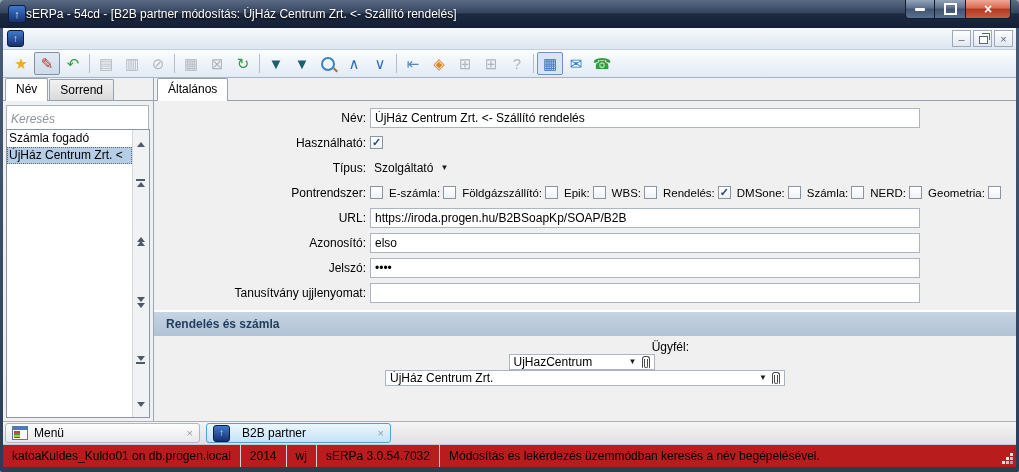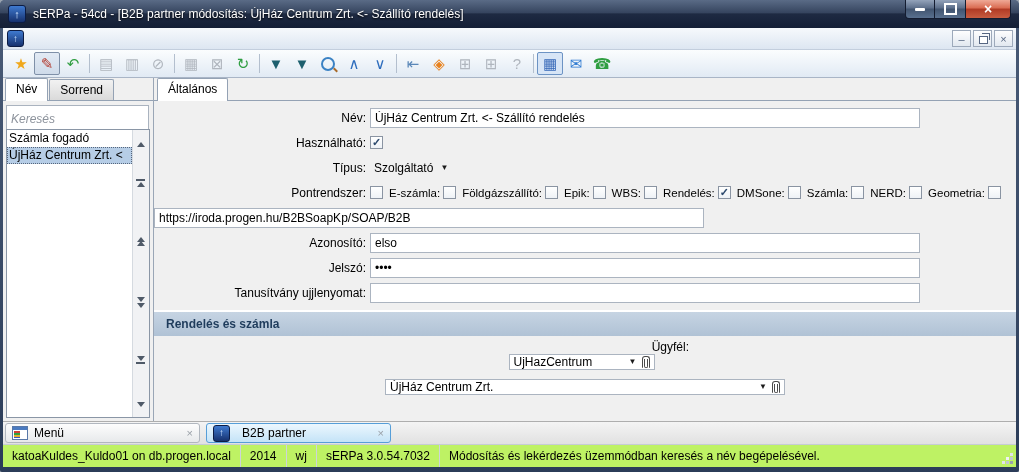--- a/index.html
+++ b/index.html
@@ -2,21 +2,21 @@
 <html><head>
 <meta charset="utf-8">
 <style>
   html,body{margin:0;padding:0;background:#9aa4b0;font-family:"Liberation Sans",sans-serif;}
   .window{position:relative;width:1019px;height:472px;background:linear-gradient(180deg,#4a5c78,#2b3c58);border-radius:5px 5px 2px 2px;overflow:hidden;font-size:12px;color:#000;}
   
   .titlebar{position:absolute;top:0;left:0;right:0;height:28px;display:flex;align-items:center;padding:0 8px;box-sizing:border-box;
     background:linear-gradient(180deg,#5a6b86 0%,#36455f 45%,#1e2a42 50%,#141f36 100%);color:#fff;}
   .logo-icon{width:16px;height:16px;border-radius:3px;background:linear-gradient(#3f7ad0,#16316e);border:1px solid #0c1c44;
     display:flex;align-items:center;justify-content:center;color:#cfe4ff;font-weight:bold;font-size:11px;flex:none;line-height:1;}
-  .title-text{margin-left:7px;white-space:nowrap;overflow:hidden;text-shadow:0 1px 2px #000;}
+  .title-text{white-space:nowrap;overflow:hidden;text-shadow:0 1px 2px #000;}
   .win-controls{position:absolute;top:0;right:8px;display:flex;}
   .win-btn{height:19px;border:1px solid #141c30;border-top:none;display:flex;align-items:center;justify-content:center;color:#fff;
     background:linear-gradient(180deg,#93a3ba,#5c6e8a 45%,#41546f 50%,#59708f);box-sizing:border-box;}
   .win-btn.min{width:30px;border-radius:0 0 0 4px;}
   .win-btn.max{width:30px;border-left:none;border-right:none;}
   .win-btn.close{width:46px;border-radius:0 0 4px 0;font-weight:bold;font-size:14px;
     background:linear-gradient(180deg,#efa996,#d96a50 45%,#b03a24 50%,#c85c40);}
   .minbar{width:10px;height:3px;background:#fff;border-radius:1px;}
   .maxsq{width:9px;height:8px;border:2px solid #fff;background:transparent;}
   
@@ -65,34 +65,34 @@
   .cb .mark{color:#2d4a6e;font-size:11px;font-weight:bold;line-height:1;}
   .combo-flat{display:flex;align-items:center;gap:7px;padding:2px 4px;}
   .arr{font-size:8px;color:#1a1a1a;line-height:1;}
   #pont-checks{display:flex;align-items:center;flex-wrap:nowrap;font-size:11.5px;}
   .pont-label{margin:0 3px 0 6px;white-space:nowrap;}
   .section-header{height:26px;background:linear-gradient(#c6d4e3,#b0c2d5);border-top:2px solid #fff;display:flex;align-items:center;padding-left:12px;font-weight:bold;color:#1f3c5c;margin-top:5px;box-sizing:border-box;}
   .ugyfel{margin-top:4px;flex-direction:column;}
   .combo{height:20px;border:1px solid #abb4c0;background:#fff;display:flex;align-items:center;padding:0 4px;box-sizing:border-box;}
   .combo .ctext{flex:1;white-space:nowrap;overflow:hidden;}
   .combo.c1{width:146px;margin-right:7px;}
-  .combo.c2{width:400px;margin-top:9px;}
+  .combo.c2{width:400px;}
   .clip{width:6px;height:11px;border:1px solid #4a4a4a;border-radius:3px 3px 1px 1px;border-bottom:none;margin-left:5px;position:relative;flex:none;}
   .clip::after{content:"";position:absolute;left:1px;top:2px;width:2px;height:8px;border:1px solid #4a4a4a;border-top:none;border-radius:0 0 2px 2px;}
   
   .bottom-tabbar{height:23px;flex:none;background:linear-gradient(#f4f4f4,#e1e1e1);border-top:1px solid #aeaeae;display:flex;align-items:center;padding:0 2px;gap:6px;box-sizing:border-box;}
   .btab{height:20px;width:195px;border:1px solid #b1b7bf;border-radius:3px;background:linear-gradient(#fdfdfd,#e7e9eb);display:flex;align-items:center;padding:0 6px;gap:6px;box-sizing:border-box;}
   .btab.active{width:185px;border-color:#569ed8;background:linear-gradient(#ecf7fe,#c4e3f7);}
   .btab-close{margin-left:auto;color:#9aa0a8;font-size:11px;}
   .menu-win-icon{width:16px;height:14px;border:1px solid #5878a8;background:#fff;position:relative;flex:none;box-sizing:border-box;}
   .menu-win-icon::before{content:"";position:absolute;top:0;left:0;right:0;height:3px;background:#4a7ac0;}
   .menu-win-icon::after{content:"";position:absolute;left:1px;top:4px;width:6px;bottom:1px;
     background:repeating-linear-gradient(180deg,#d04038 0 2px,#30a040 2px 4px,#e0b030 4px 6px,#3858c0 6px 8px);}
   
-  .statusbar{height:23px;flex:none;background:#bef264;border-top:1px solid #c6ccd4;display:flex;align-items:stretch;position:relative;box-sizing:border-box;}
+  .statusbar{height:23px;flex:none;background:#b91c1c;border-top:1px solid #c6ccd4;display:flex;align-items:stretch;position:relative;box-sizing:border-box;}
   .sb-seg{padding:0 9px;border-right:1px solid #cdd3da;display:flex;align-items:center;white-space:nowrap;}
   .sb-seg.last{border-right:none;flex:1;}
   .grip{position:absolute;right:3px;bottom:3px;width:3px;height:3px;background:#9aa2ac;box-shadow:-4px 0 #c2c8d0,0 -4px #c2c8d0,-4px -4px #f0f2f4,-8px 0 #e0e4e8,0 -8px #e0e4e8;}
 </style>
 </head>
 <body>
 
 <div class="window">
 
   <div class="titlebar">
@@ -293,20 +293,21 @@
                 <span class="pont-label">Számla:</span>
                 <span class="cb"></span>
                 <span class="pont-label">NERD:</span>
                 <span class="cb"></span>
                 <span class="pont-label">Geometria:</span>
                 <span class="cb"></span>
               </div>
           </div>
 
           <div class="frow">
+            <label>URL:</label>
             <input class="txt" value="https://iroda.progen.hu/B2BSoapKp/SOAP/B2B" style="">
           </div>
 
           <div class="frow">
             <label>Azonosító:</label>
             <input class="txt" value="elso" style="">
           </div>
 
           <div class="frow">
             <label>Jelszó:</label>

